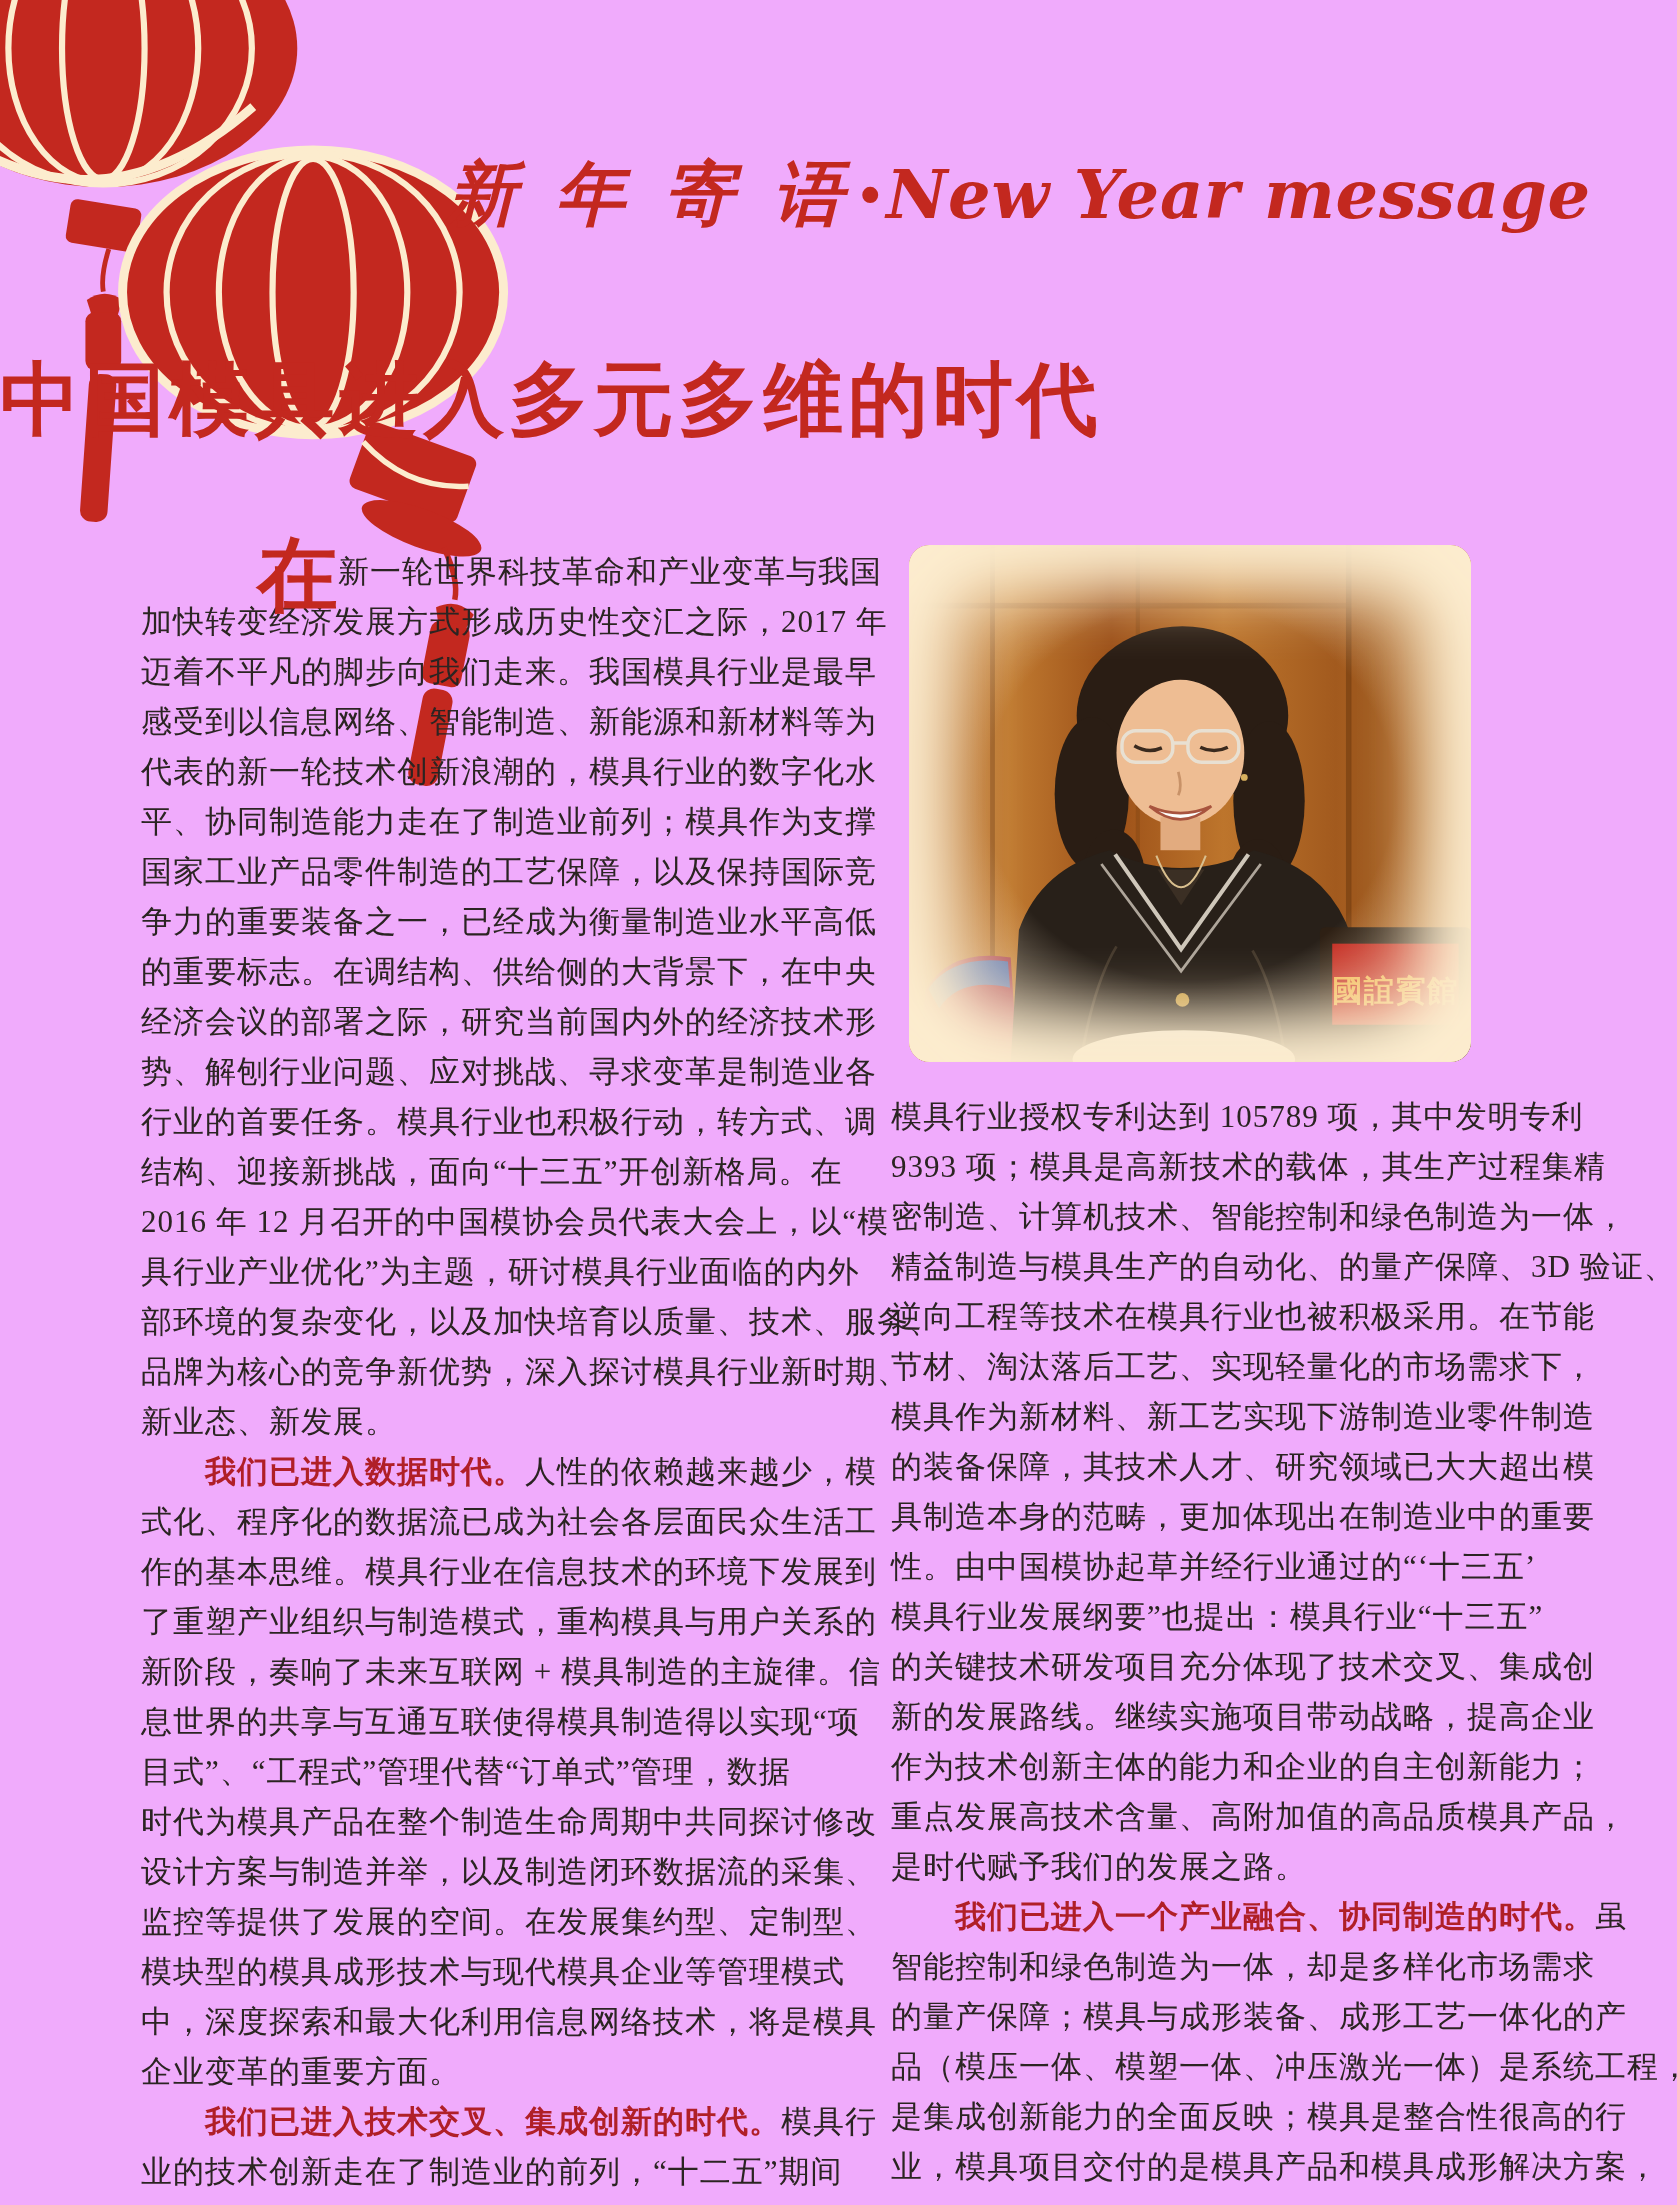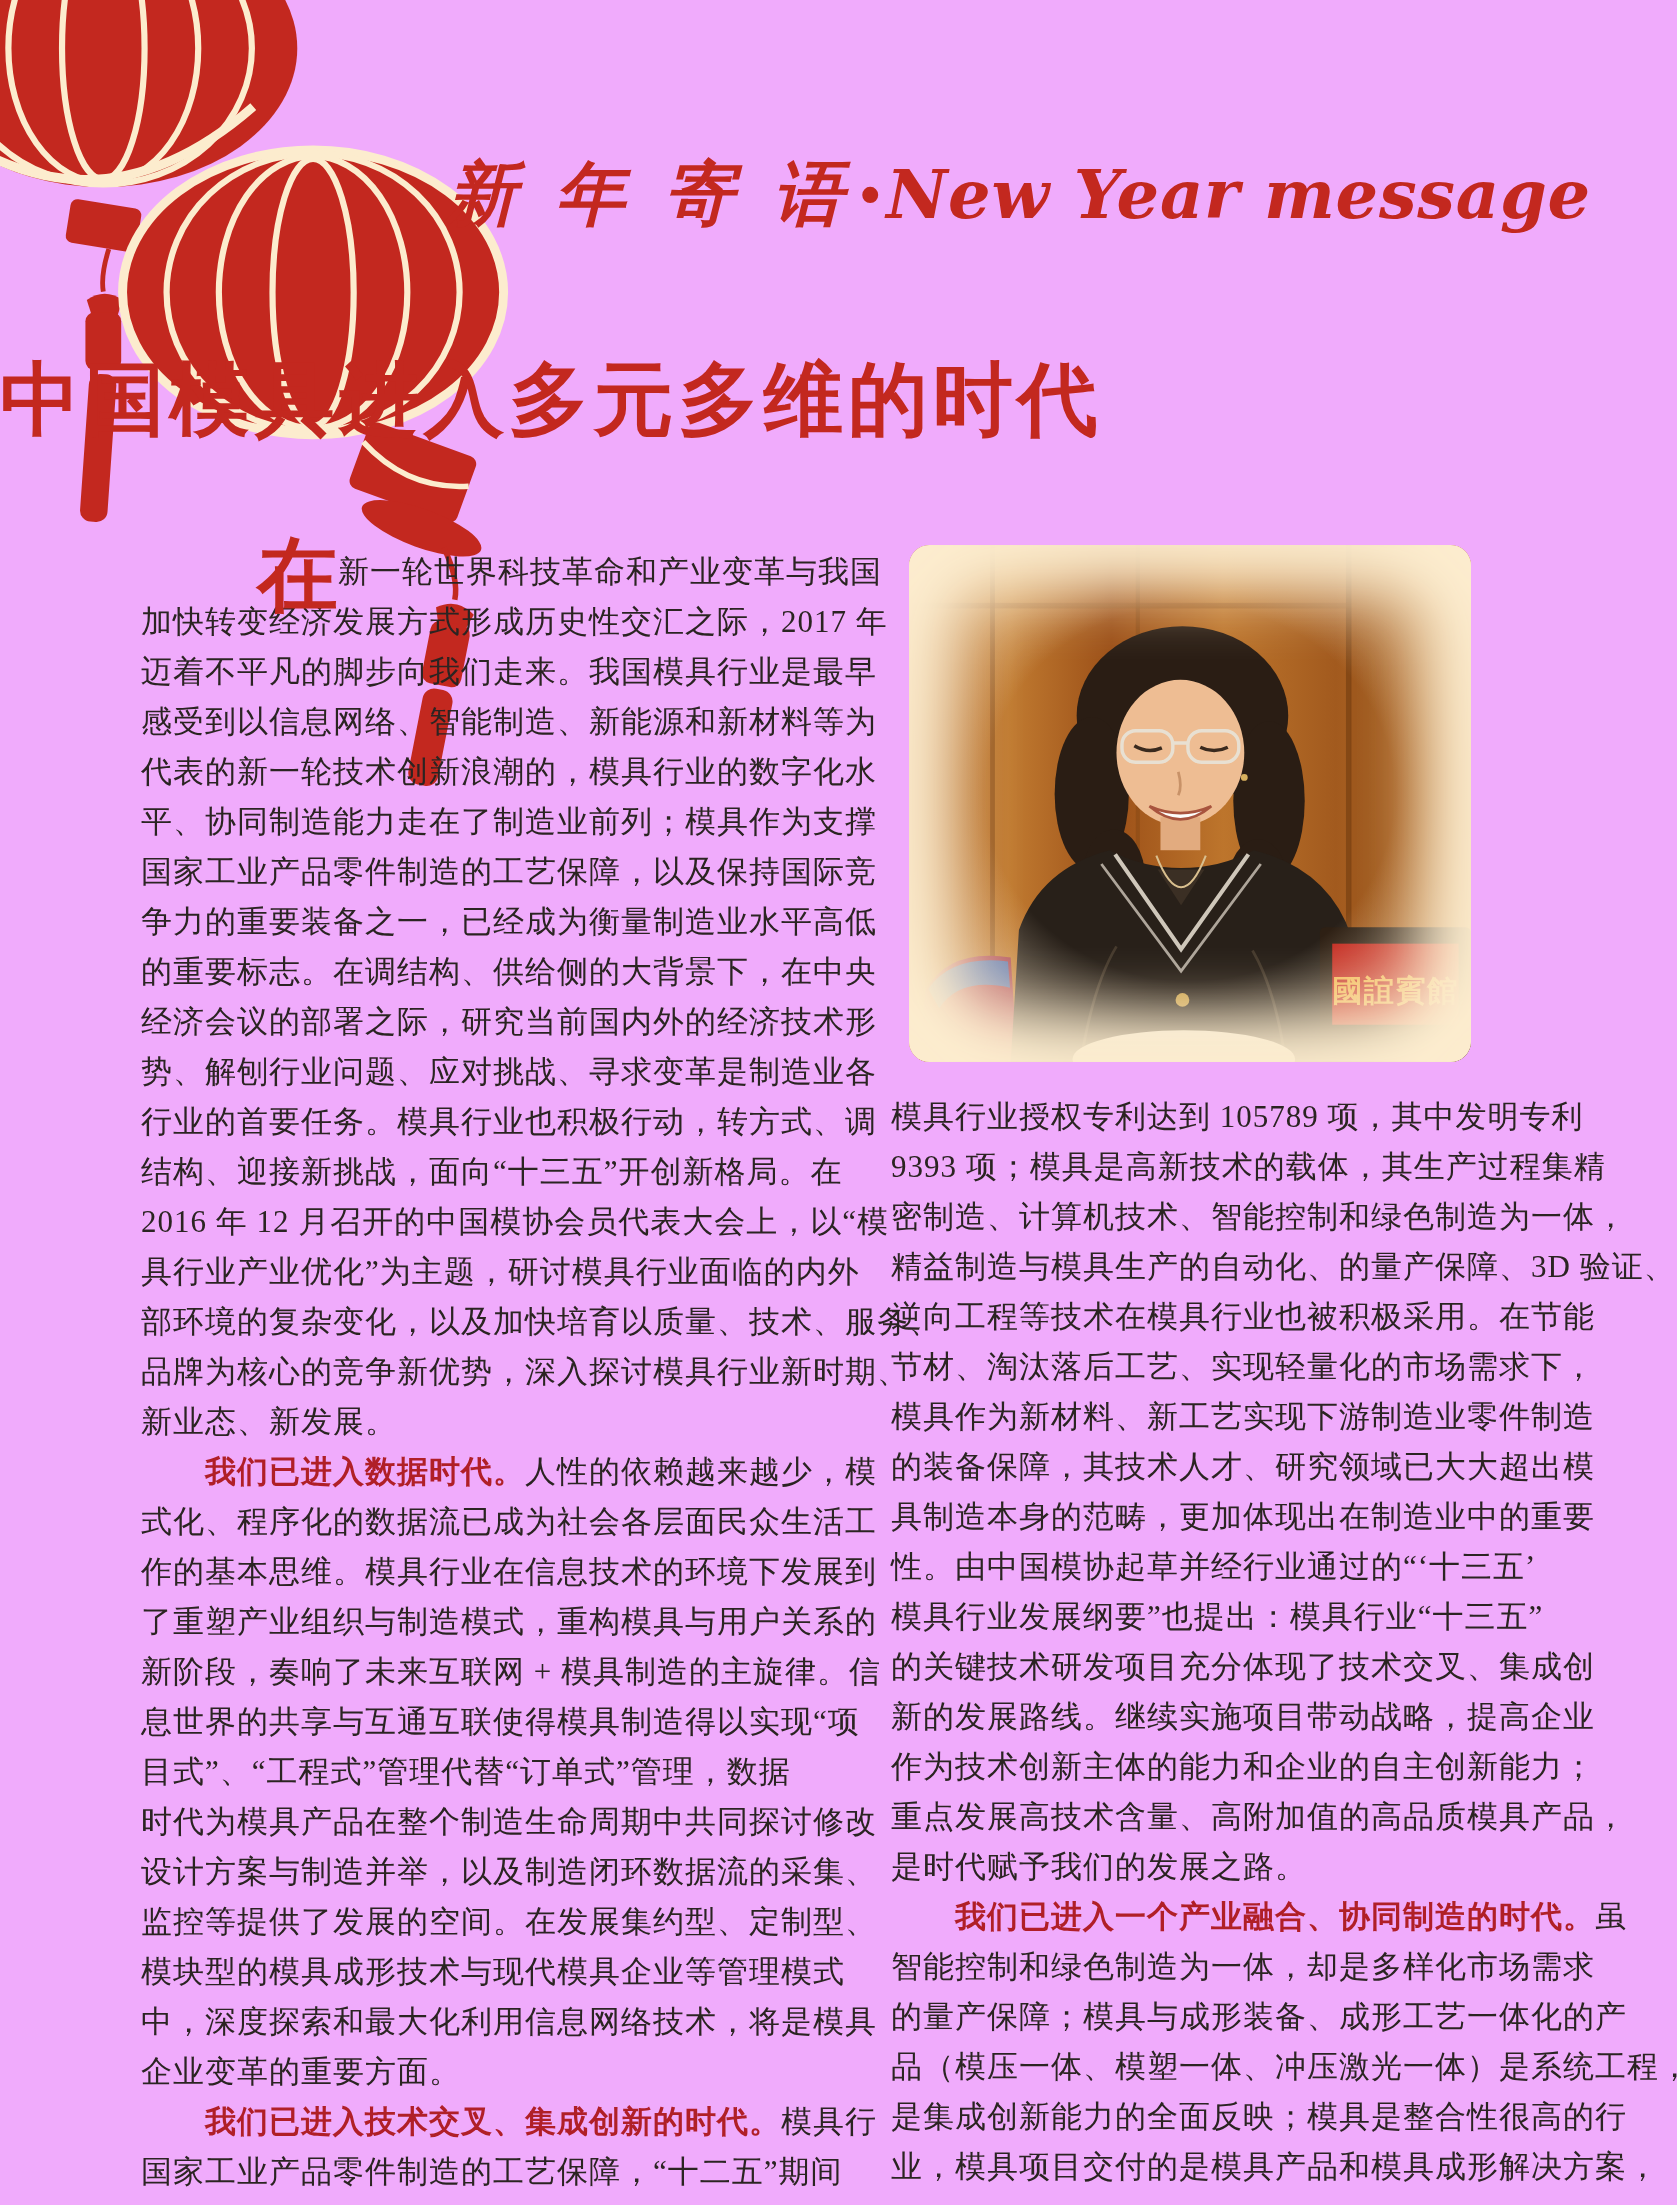--- a/index.html
+++ b/index.html
@@ -202,21 +202,21 @@
       <div class="line">新阶段，奏响了未来互联网 + 模具制造的主旋律。信</div>
       <div class="line">息世界的共享与互通互联使得模具制造得以实现“项</div>
       <div class="line">目式”、“工程式”管理代替“订单式”管理，数据</div>
       <div class="line">时代为模具产品在整个制造生命周期中共同探讨修改</div>
       <div class="line">设计方案与制造并举，以及制造闭环数据流的采集、</div>
       <div class="line">监控等提供了发展的空间。在发展集约型、定制型、</div>
       <div class="line">模块型的模具成形技术与现代模具企业等管理模式</div>
       <div class="line">中，深度探索和最大化利用信息网络技术，将是模具</div>
       <div class="line">企业变革的重要方面。</div>
       <div class="line"><span class="lead">　　我们已进入技术交叉、集成创新的时代。</span>模具行</div>
-      <div class="line">国家工业产品零件制造的工艺保障，“十二五”期间</div>
+      <div class="line">业的技术创新走在了制造业的前列，“十二五”期间</div>
     </div>
 
   <div class="col col-right">
       <div class="line">模具行业授权专利达到 105789 项，其中发明专利</div>
       <div class="line">9393 项；模具是高新技术的载体，其生产过程集精</div>
       <div class="line">密制造、计算机技术、智能控制和绿色制造为一体，</div>
       <div class="line">精益制造与模具生产的自动化、的量产保障、3D 验证、</div>
       <div class="line">逆向工程等技术在模具行业也被积极采用。在节能</div>
       <div class="line">节材、淘汰落后工艺、实现轻量化的市场需求下，</div>
       <div class="line">模具作为新材料、新工艺实现下游制造业零件制造</div>

